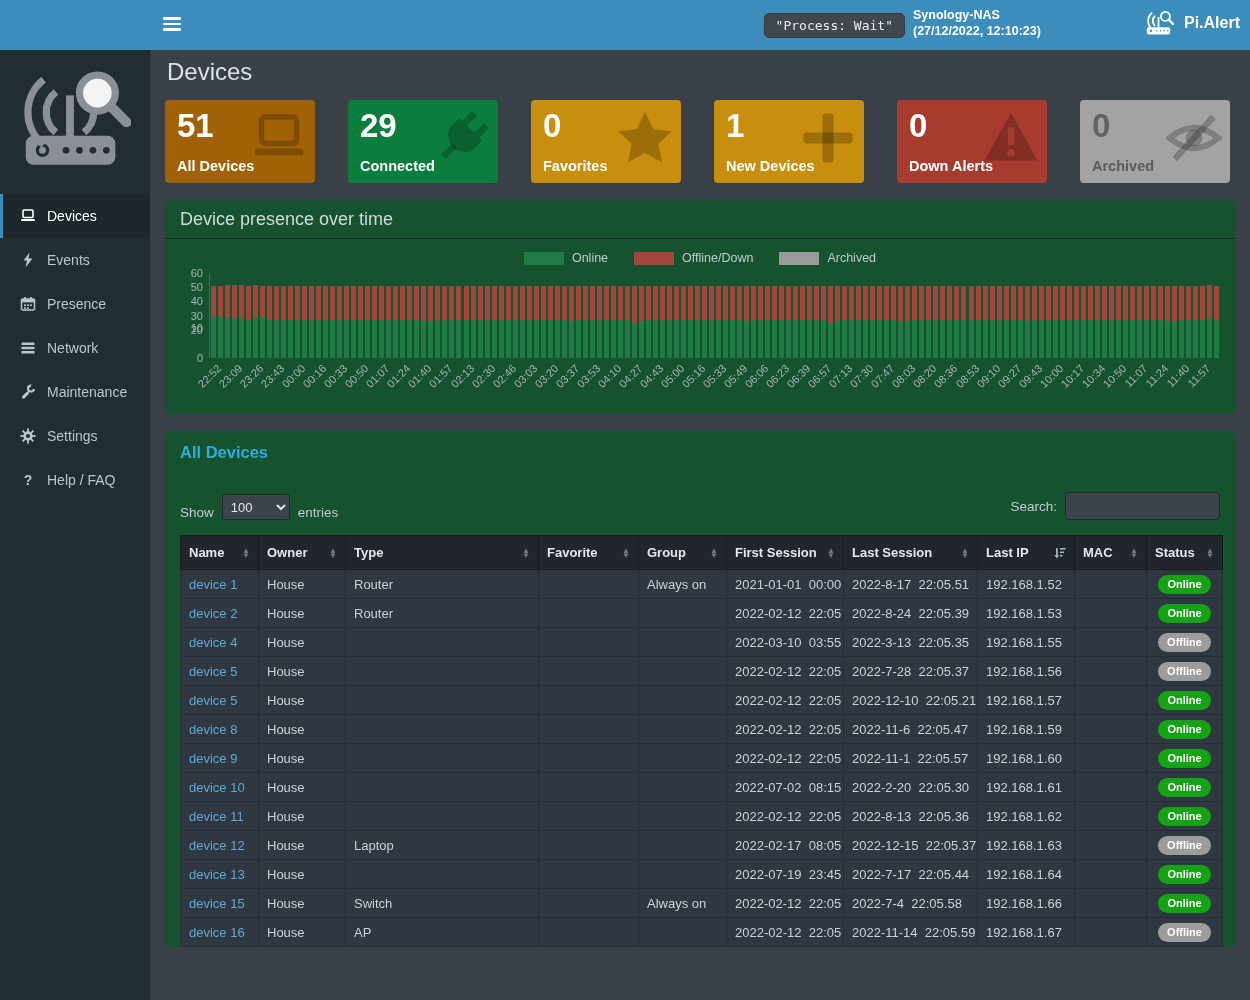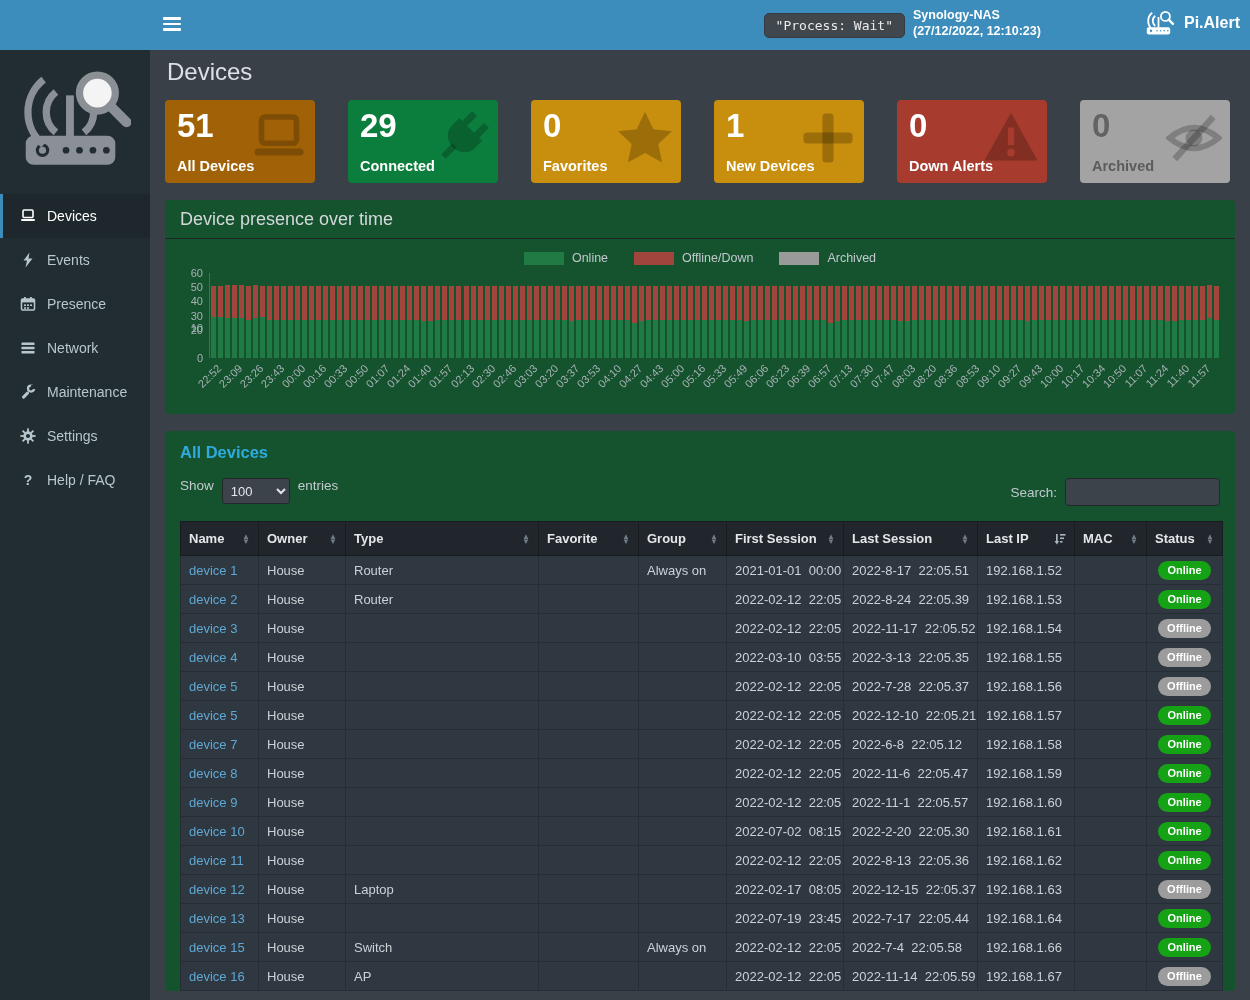--- a/index.html
+++ b/index.html
@@ -52,21 +52,21 @@
   .yaxis span { position:absolute; right:6px; color:#a9b0b7; font-size:11px; }
   .plot { position:relative; width:1010px; height:85px; border-left:1px solid #5a6167; }
   .bar { position:absolute; bottom:0; display:flex; flex-direction:column; justify-content:flex-end; }
   .xlabels { position:relative; height:52px; margin-left:30px; width:1010px; }
   .xlabels span { position:absolute; width:46px; top:4px; text-align:right; color:#a9b0b7; font-size:11px;
     transform-origin:right top; transform:rotate(-45deg); white-space:nowrap; }
 
   
   .table-panel { width:1070px; padding:12px 15px 0 15px; }
   .tbl-title { color:#2fabdf; font-size:16.5px; font-weight:bold; }
-  .tbl-controls { display:flex; align-items:flex-start; margin-top:16px; font-size:13.5px; color:#c3c9cf; }
+  .tbl-controls { display:flex; align-items:flex-end; margin-top:30px; font-size:13.5px; color:#c3c9cf; }
   .entries-select { margin:0 8px; background:#3c434b; color:#e4e7ea; border:1px solid #23282d; border-radius:3px;
     height:26px; width:68px; font-size:13px; padding:0 4px; }
   .search-wrap { margin-left:auto; display:flex; align-items:center; gap:8px; }
   .search-input { width:155px; height:28px; background:#3c434b; border:1px solid #23282d; border-radius:4px;
     color:#e4e7ea; padding:0 8px; font-size:13px; }
   table.devices { border-collapse:collapse; margin-top:15px; width:1040px; table-layout:fixed; font-size:13px; }
   table.devices th { background:#20262c; color:#e4e7ea; font-weight:bold; height:34px; padding:0 8px;
     border:1px solid #171c21; cursor:pointer; }
   .th-flex { display:flex; align-items:center; justify-content:space-between; gap:4px; }
   .sort-ic { display:flex; flex-direction:column; line-height:5px; font-size:8px; color:#707b85; }
@@ -1083,32 +1083,20 @@
             <td>Router</td>
             <td class="fav"></td>
             <td class="grp"></td>
             <td>2022-02-12  22:05</td>
             <td>2022-8-24  22:05.39</td>
             <td>192.168.1.53</td>
             <td></td>
             <td class="status-cell"><span class="badge online">Online</span></td>
           </tr>
           <tr>
-            <td><a class="devlink">device 3</a></td>
-            <td>House</td>
-            <td></td>
-            <td class="fav"></td>
-            <td class="grp"></td>
-            <td>2022-02-12  22:05</td>
-            <td>2022-11-17  22:05.52</td>
-            <td>192.168.1.54</td>
-            <td></td>
-            <td class="status-cell"><span class="badge offline">Offline</span></td>
-          </tr>
-          <tr>
             <td><a class="devlink">device 4</a></td>
             <td>House</td>
             <td></td>
             <td class="fav"></td>
             <td class="grp"></td>
             <td>2022-03-10  03:55</td>
             <td>2022-3-13  22:05.35</td>
             <td>192.168.1.55</td>
             <td></td>
             <td class="status-cell"><span class="badge offline">Offline</span></td>
@@ -1127,32 +1115,20 @@
           </tr>
           <tr>
             <td><a class="devlink">device 5</a></td>
             <td>House</td>
             <td></td>
             <td class="fav"></td>
             <td class="grp"></td>
             <td>2022-02-12  22:05</td>
             <td>2022-12-10  22:05.21</td>
             <td>192.168.1.57</td>
-            <td></td>
-            <td class="status-cell"><span class="badge online">Online</span></td>
-          </tr>
-          <tr>
-            <td><a class="devlink">device 7</a></td>
-            <td>House</td>
-            <td></td>
-            <td class="fav"></td>
-            <td class="grp"></td>
-            <td>2022-02-12  22:05</td>
-            <td>2022-6-8  22:05.12</td>
-            <td>192.168.1.58</td>
             <td></td>
             <td class="status-cell"><span class="badge online">Online</span></td>
           </tr>
           <tr>
             <td><a class="devlink">device 8</a></td>
             <td>House</td>
             <td></td>
             <td class="fav"></td>
             <td class="grp"></td>
             <td>2022-02-12  22:05</td>

